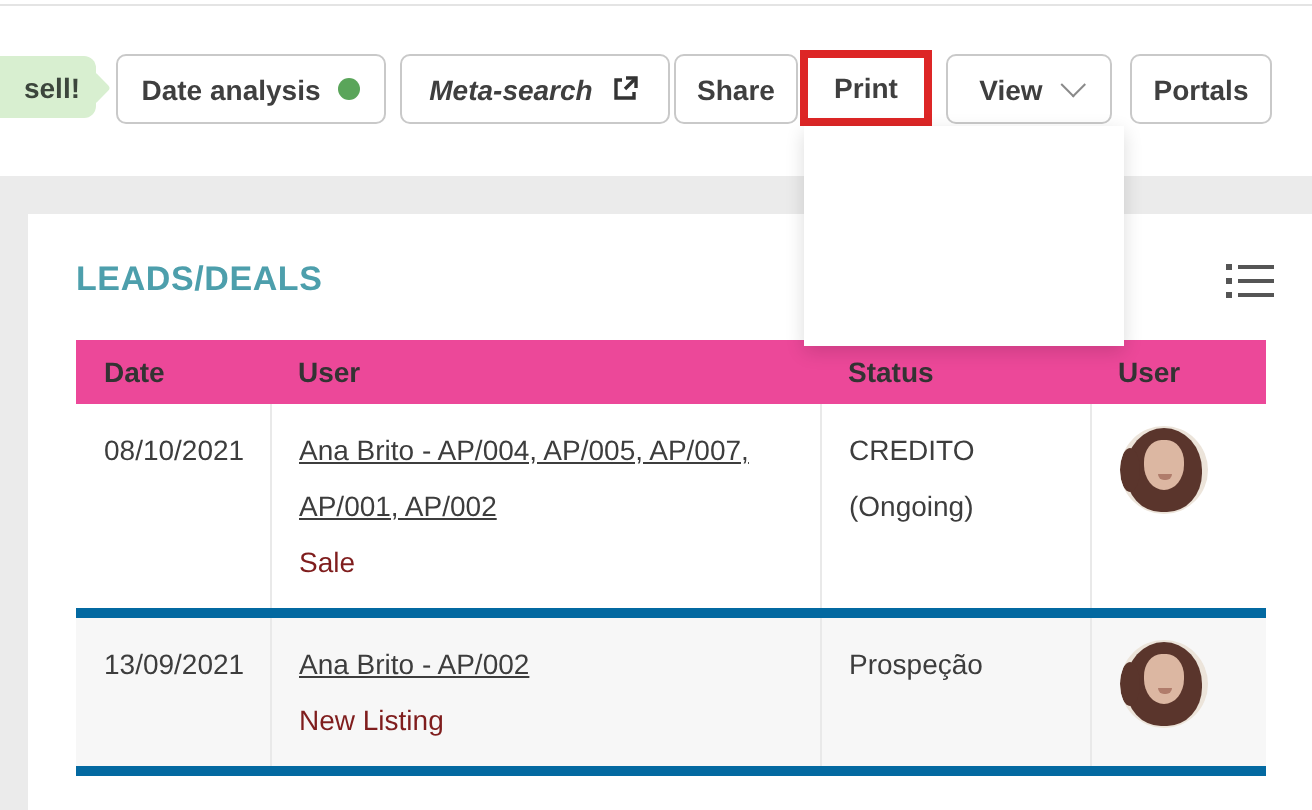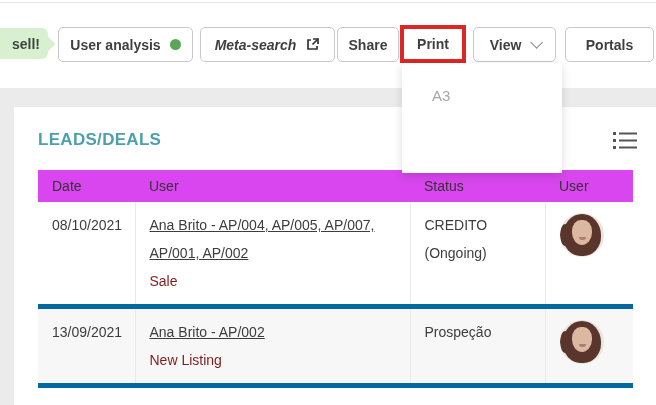--- a/index.html
+++ b/index.html
@@ -24,21 +24,21 @@
   .tb-btn {
     position:absolute; top:27px; height:35px; background:#fff;
     border:1px solid #c9c9c9; border-radius:5px; color:#3f3f3f; font-weight:700;
     display:flex; align-items:center; justify-content:center; gap:9px;
     font-size:14px; cursor:pointer; font-family:inherit;
   }
   .btn-price   { left:58px;  width:135px; }
   .btn-meta    { left:200px; width:135px;font-style:italic; }
   .btn-share   { left:337px; width:62px; }
   .btn-view    { left:473px; width:83px; }
-  .btn-portals { left:565px; width:89px; }
+  .btn-portals { left:565px; width:71px; }
   .btn-print {
     position:absolute; left:400px; top:25px; width:66px; height:38px;
     background:#fff; border:4px solid #dd2626; color:#3f3f3f; font-weight:700;
     display:flex; align-items:center; justify-content:center; font-size:14px;
     cursor:pointer; font-family:inherit; border-radius:0;
   }
   .green-dot { width:11px; height:11px; border-radius:50%; background:#5aa55a; display:inline-block; }
   .chev { width:9px; height:9px; border-right:1.5px solid #8a8a8a; border-bottom:1.5px solid #8a8a8a;
           transform:rotate(45deg) translateY(-3px); display:inline-block; }
 
@@ -61,21 +61,21 @@
   }
   .panel-icon { position:absolute; right:18px; top:22px; cursor:pointer; }
 
   
   .lead-table { position:absolute; left:24px; top:63px; width:595px; border-collapse:collapse; table-layout:fixed; }
   .lead-table col.c-date   { width:97px; }
   .lead-table col.c-title  { width:275px; }
   .lead-table col.c-status { width:135px; }
   .lead-table col.c-user   { width:88px; }
   .lead-table th {
-    background:#d946ef; color:#333333; text-align:left; font-weight:400;
+    background:#ec4899; color:#333333; text-align:left; font-weight:700;
     height:32px; padding:0 0 0 14px; font-size:14px;
   }
   .lead-table td {
     vertical-align:top; padding:9px 8px 9px 14px; line-height:2;
     border-bottom:5px solid #0369a1; font-size:14px; color:#3d3d3d;
   }
   .lead-table td + td { border-left:1px solid #e9e9e9; }
   .row-alt td { background:#f7f7f7; }
   .title-link { color:#3d3d3d; text-decoration:underline; cursor:pointer; }
   .subtitle { color:#7f1d1d; }
@@ -97,21 +97,21 @@
 </head>
 <body>
 
 <div class="top-divider"></div>
 
 <div class="sell-badge">
   <span>sell!</span>
 </div>
 
 <button class="tb-btn btn-price">
-  <span>User analysis</span>
+  <span>Date analysis</span>
   <span class="green-dot"></span>
 </button>
 
 <button class="tb-btn btn-meta">
   <span>Meta-search</span>
   <span style="display:inline-flex;">
     <svg width="15" height="15" viewBox="0 0 15 15" fill="none" stroke="#333" stroke-width="1.7">
       <path d="M6 3 H3 V12 H12 V9"></path>
       <path d="M8 2 H13 V7" fill="none"></path>
       <path d="M13 2 L7.5 7.5"></path>
@@ -196,14 +196,13 @@
             <div class="face"></div>
             <div class="smile"></div>
           </div>
         </td>
       </tr>
     </tbody>
   </table>
 </div>
 
 <div class="dropdown">
-  <div class="item">A3</div>
 </div>
 
 </body></html>

